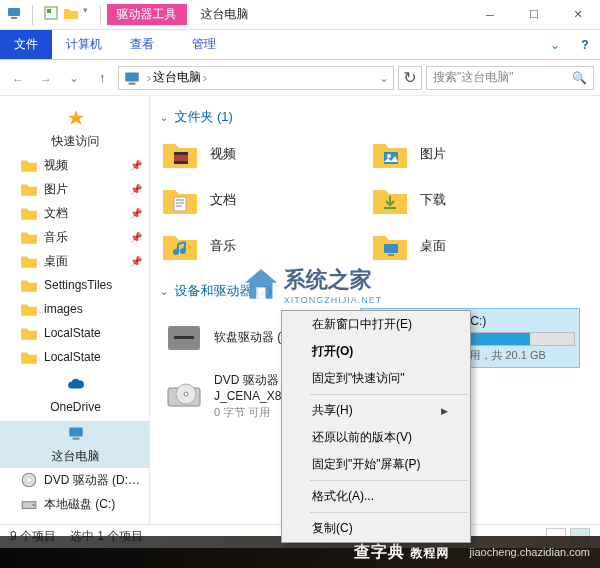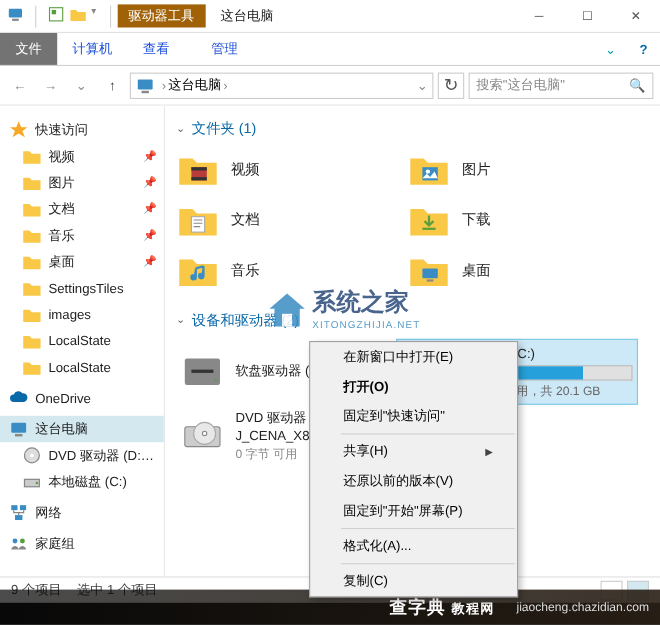--- a/index.html
+++ b/index.html
@@ -4,45 +4,45 @@
 <style>
 * { box-sizing: border-box; margin: 0; padding: 0; font-family: "Microsoft YaHei", "Segoe UI", sans-serif; }
 body { background: #1a1a1a; width: 600px; height: 568px; overflow: hidden; position: relative; }
 .window { background: #fff; width: 100%; height: 548px; display: flex; flex-direction: column; }
 
 .titlebar { height: 30px; background: #fff; display: flex; align-items: center; border-bottom: 1px solid #e0e0e0; }
 .titlebar-icons { display: flex; padding: 0 6px; gap: 4px; }
 .tb-icon { width: 16px; height: 16px; }
 .titlebar-divider { width: 1px; height: 20px; background: #d0d0d0; margin: 0 6px; }
 .titlebar-tab { padding: 2px 10px; font-size: 12px; color: #555; }
-.titlebar-tab.tools { background: #a16207; color: #fff; }
+.titlebar-tab.tools { background: #ec4899; color: #fff; }
 .titlebar-title { padding: 2px 14px; font-size: 12px; color: #222; }
 .win-controls { margin-left: auto; display: flex; }
 .win-btn { width: 44px; height: 30px; display: flex; align-items: center; justify-content: center; color: #555; font-size: 11px; }
 
 .ribbon { height: 30px; background: #fff; display: flex; border-bottom: 1px solid #d0d0d0; }
 .ribbon-tab { padding: 6px 14px; font-size: 12px; color: #1d4ed8; cursor: pointer; }
-.ribbon-tab.file { background: #737373; color: #fff; }
+.ribbon-tab.file { background: #1d4ed8; color: #fff; }
 .ribbon-tab.manage { text-align: center; }
 .ribbon-help { margin-left: auto; display: flex; }
 .ribbon-help-btn { width: 30px; display: flex; align-items: center; justify-content: center; color: #00a0a8; font-size: 12px; }
 
 .navbar { height: 36px; display: flex; align-items: center; padding: 0 6px; gap: 4px; border-bottom: 1px solid #e8e8e8; }
 .nav-btn { width: 24px; height: 24px; border-radius: 3px; display: flex; align-items: center; justify-content: center; color: #888; font-size: 12px; }
 .nav-btn.enabled { color: #333; }
 .addr { flex: 1; height: 24px; border: 1px solid #ccc; display: flex; align-items: center; padding: 0 4px; font-size: 12px; }
 .addr-icon { width: 18px; height: 18px; margin-right: 4px; }
 .addr-sep { margin: 0 2px; color: #888; }
 .addr-refresh { width: 24px; height: 24px; border: 1px solid #ccc; display: flex; align-items: center; justify-content: center; color: #555; }
 .search { width: 168px; height: 24px; border: 1px solid #ccc; display: flex; align-items: center; padding: 0 6px; color: #888; font-size: 12px; }
 
 .body-area { flex: 1; display: flex; overflow: hidden; }
 .sidebar { width: 150px; border-right: 1px solid #e8e8e8; padding: 6px 0; overflow-y: auto; }
 .side-item { display: flex; align-items: center; padding: 3px 6px 3px 20px; font-size: 12px; color: #222; gap: 6px; }
-.side-item.group { padding-left: 8px; margin-top: 4px; }
+.side-item.group { padding-left: 8px; margin-top: 4px; flex-direction: column; }
 .side-item.active { background: #d4e8f0; }
 .side-icon { width: 18px; height: 18px; flex-shrink: 0; }
 .pin { margin-left: auto; color: #888; font-size: 10px; }
 
 .content { flex: 1; padding: 8px 10px; overflow-y: auto; position: relative; }
 .group-header { color: #0868a8; font-size: 13px; margin: 4px 0 8px 0; display: flex; align-items: center; gap: 6px; }
 .chev { font-size: 10px; color: #666; }
 .folder-grid { display: flex; flex-wrap: wrap; gap: 6px 30px; margin-bottom: 16px; }
 .folder-item { display: flex; align-items: center; gap: 10px; width: 180px; }
 .folder-big-icon { width: 40px; height: 40px; }
@@ -53,21 +53,21 @@
 .drive-icon { width: 40px; height: 40px; flex-shrink: 0; }
 .drive-info { flex: 1; font-size: 12px; }
 .drive-name { color: #222; margin-bottom: 2px; }
 .drive-bar { height: 14px; background: #e0e0e0; border: 1px solid #bbb; margin: 2px 0; position: relative; }
 .drive-bar-fill { height: 100%; background: #26a0da; width: 72%; }
 .drive-stats { color: #666; font-size: 11px; }
 .drive-sub { color: #888; font-size: 11px; }
 
 .drives-flex { display: flex; flex-wrap: wrap; }
 
-.watermark { position: absolute; top: 260px; left: 180px; width: 260px; height: 50px; pointer-events: none; opacity: 0.85; display: flex; justify-content: center; }
+.watermark { position: absolute; top: 260px; left: 180px; width: 260px; height: 50px; pointer-events: none; opacity: 0.85; display: flex; align-items: center; justify-content: center; }
 .wm-text { font-size: 22px; font-weight: bold; color: #2a4a7a; }
 
 .statusbar { height: 24px; border-top: 1px solid #e0e0e0; display: flex; align-items: center; padding: 0 10px; font-size: 12px; color: #444; gap: 14px; }
 .statusbar-icons { margin-left: auto; display: flex; gap: 4px; }
 .sb-icon { width: 20px; height: 18px; border: 1px solid #ccc; }
 
 .ctx-menu { position: absolute; top: 310px; left: 281px; width: 190px; background: #f0f0f0; border: 1px solid #a0a0a0; box-shadow: 3px 3px 6px rgba(0,0,0,0.25); font-size: 12px; z-index: 100; }
 .ctx-item { padding: 5px 22px 5px 30px; display: flex; align-items: center; position: relative; }
 .ctx-sep { height: 1px; background: #d0d0d0; margin: 2px 2px 2px 28px; }
 .ctx-arrow { margin-left: auto; font-size: 9px; color: #444; }

